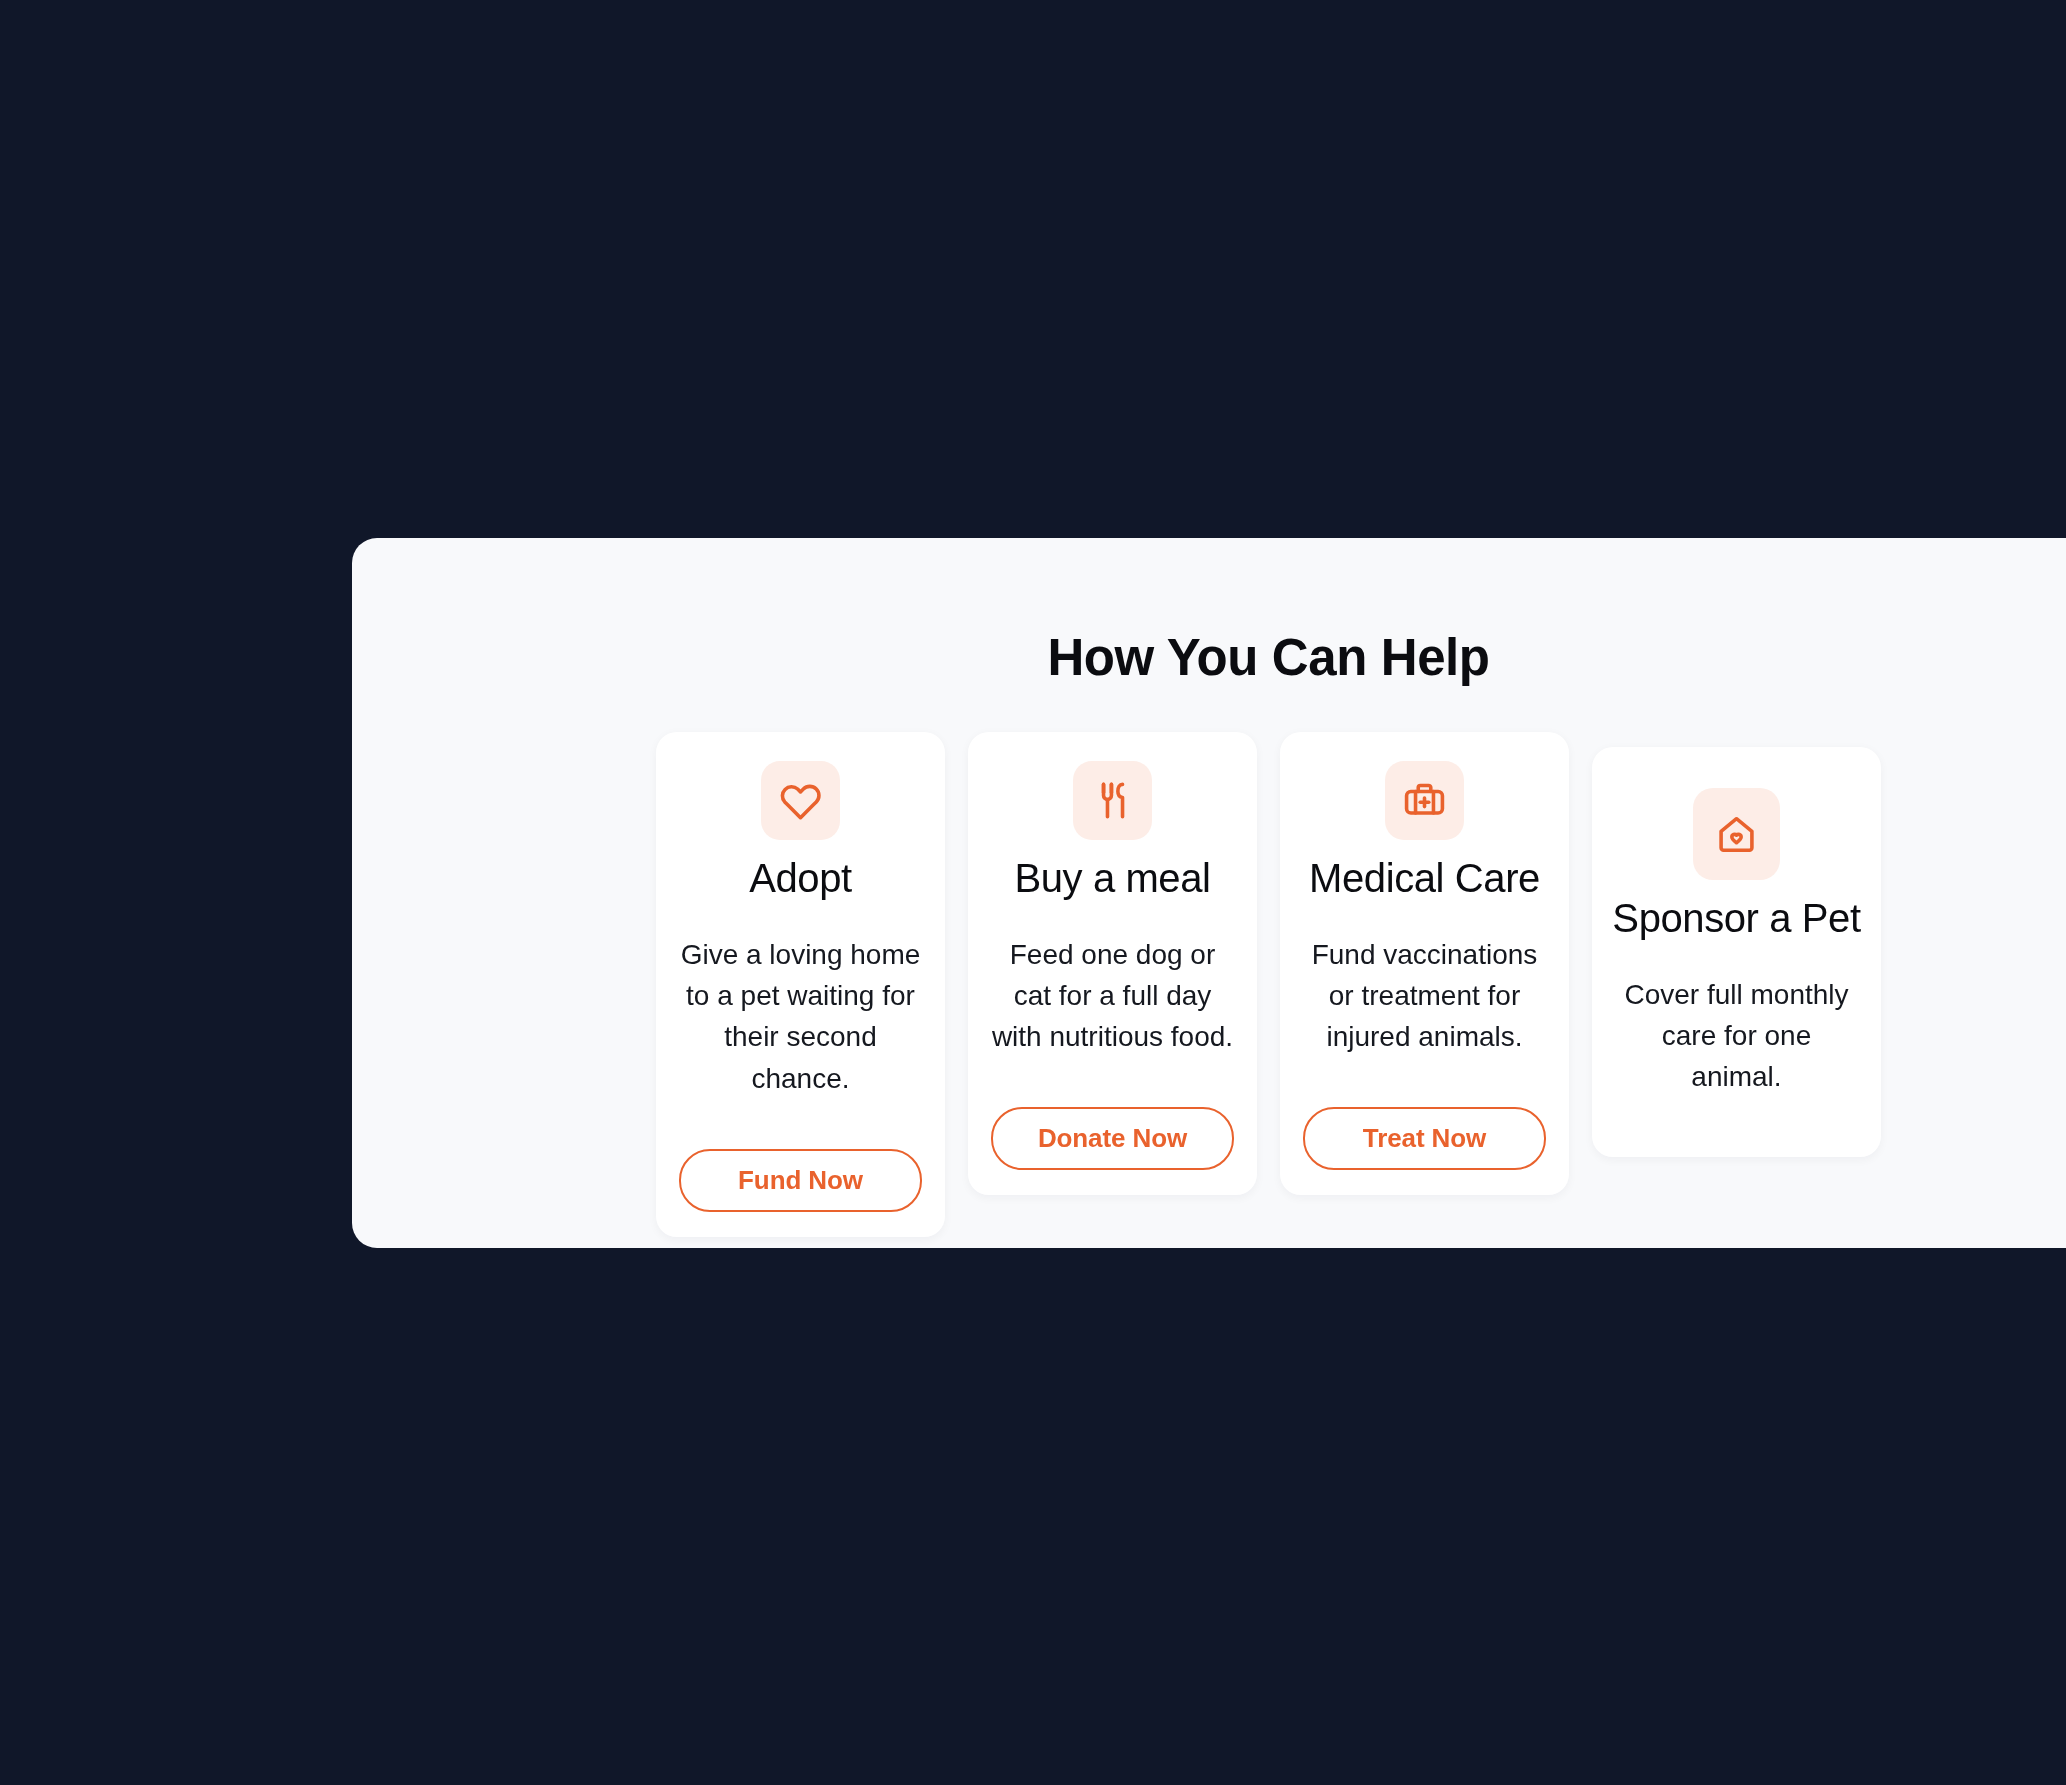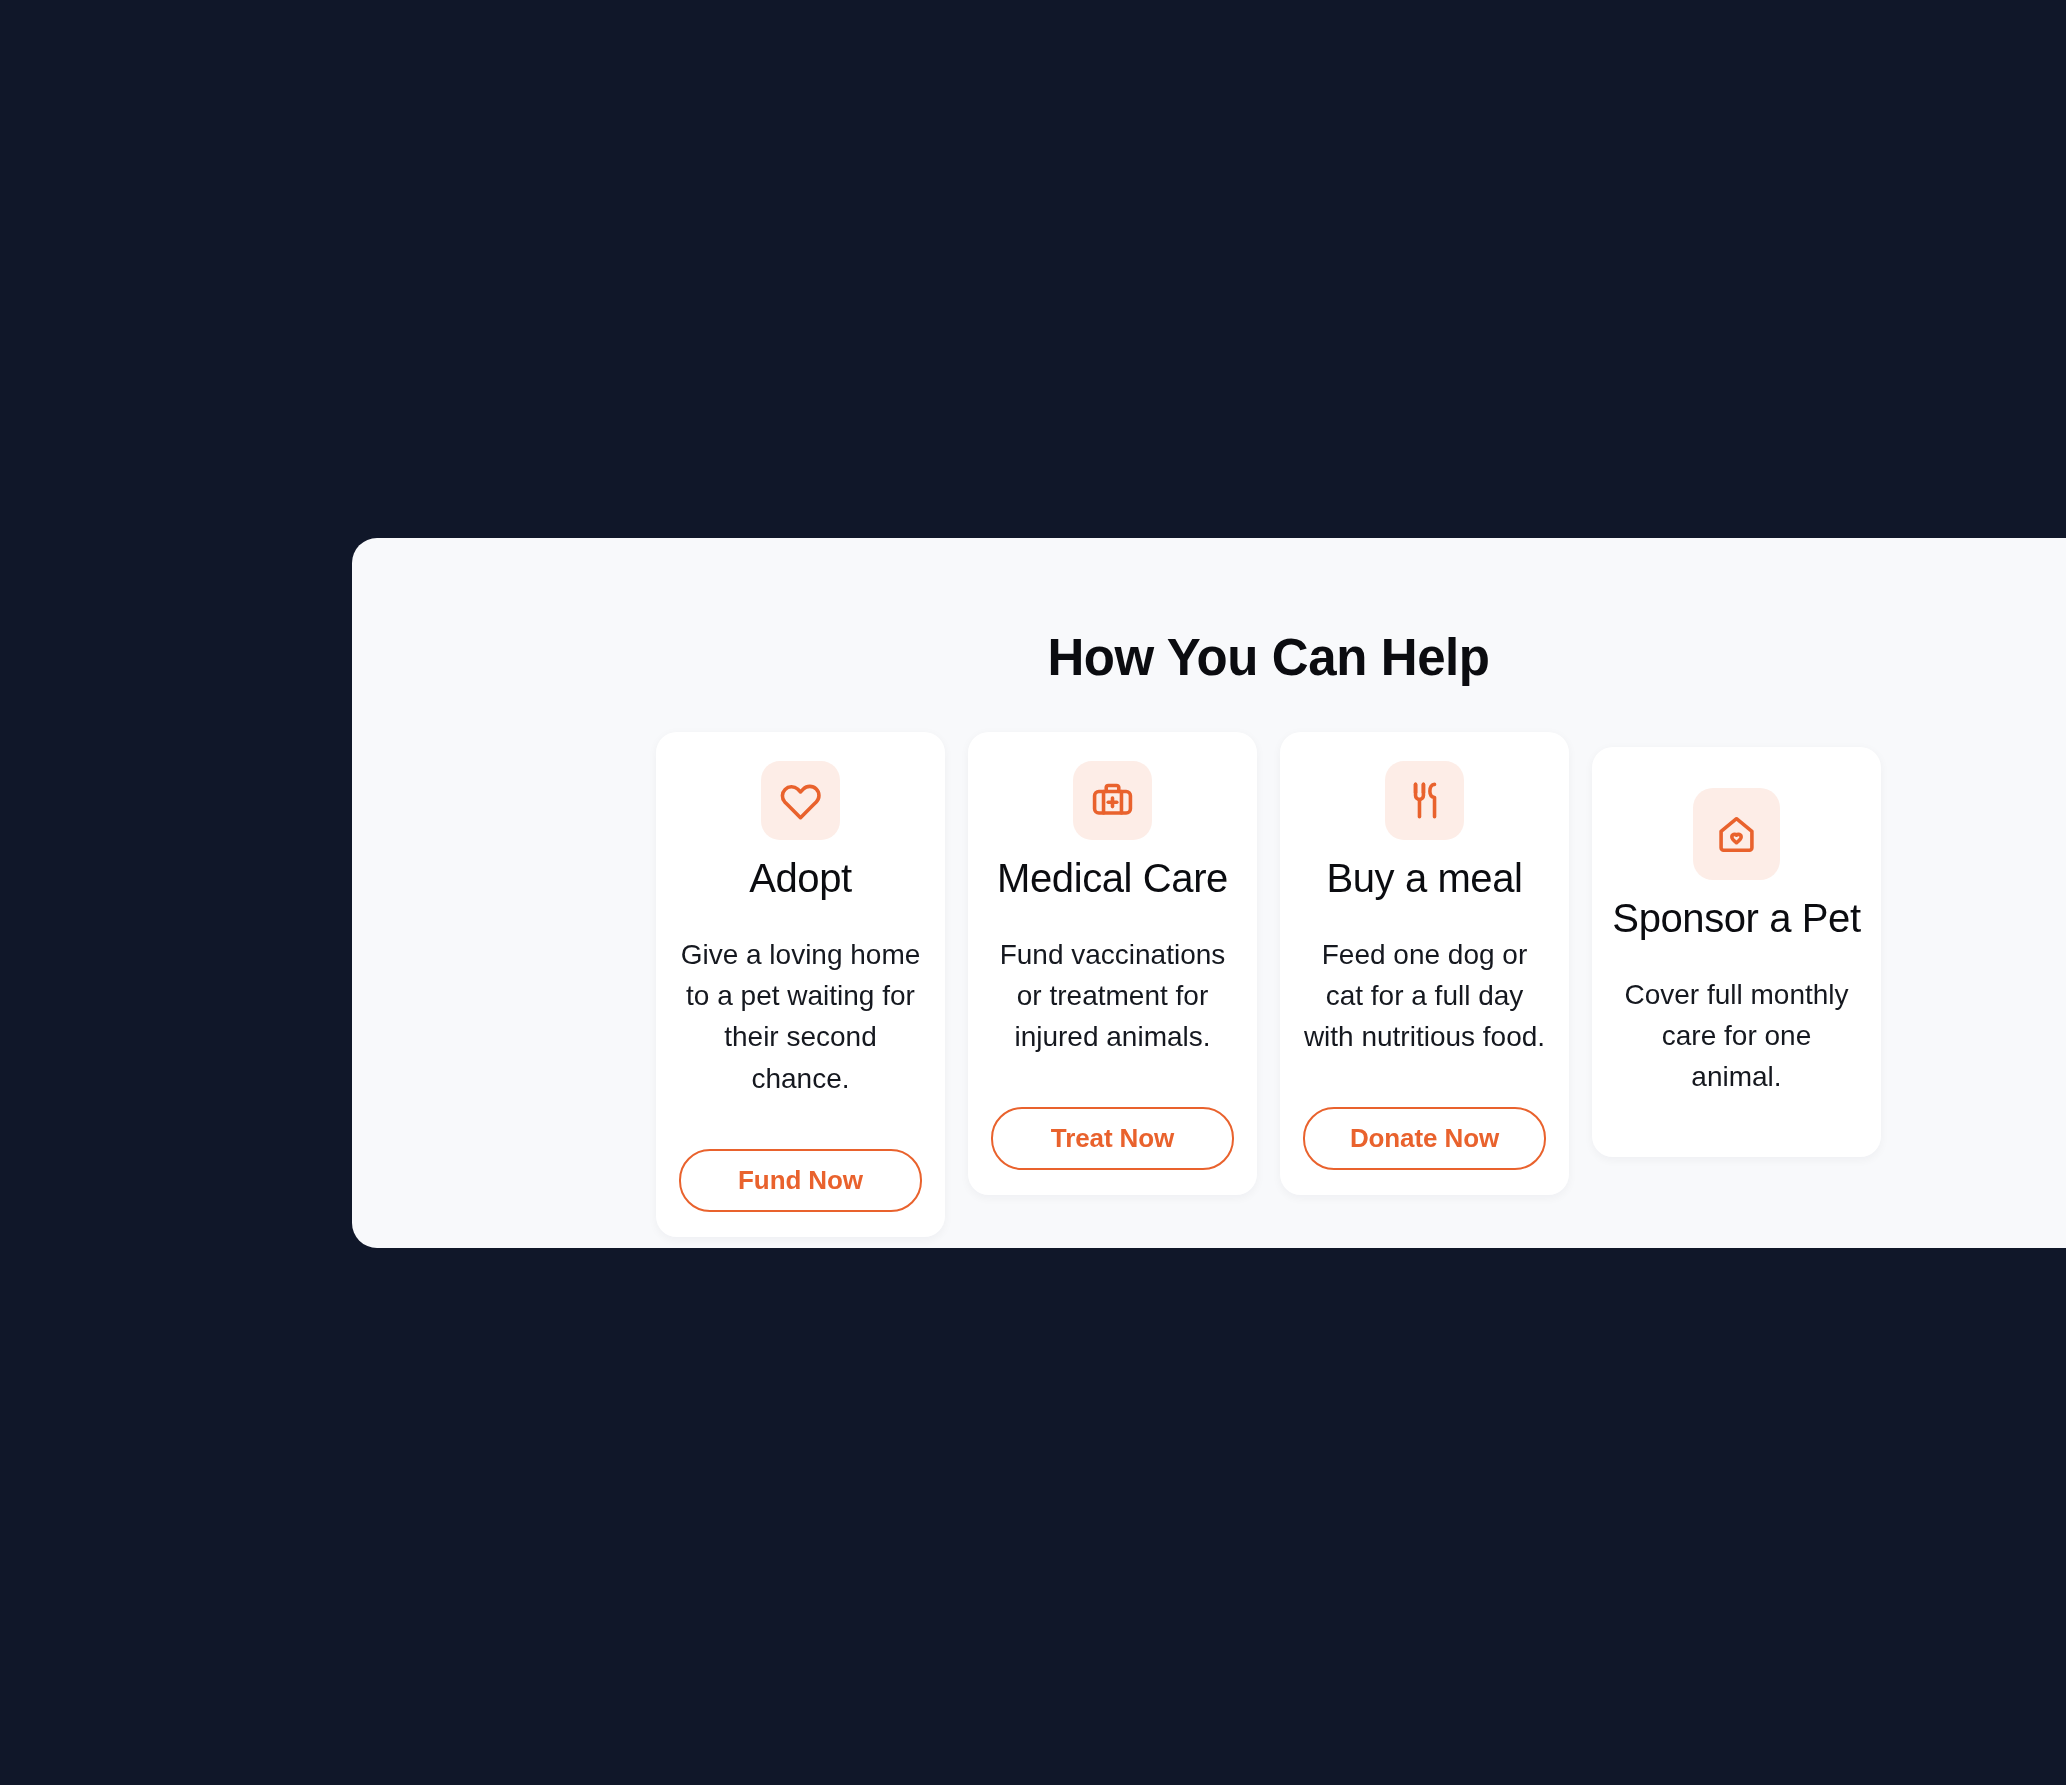--- a/index.html
+++ b/index.html
@@ -141,46 +141,46 @@
         </svg>
       </div>
       <h2 class="dcard-title">Adopt</h2>
       <p class="dcard-desc">Give a loving home to a pet waiting for their second chance.</p>
       <button class="dcard-btn">Fund Now</button>
     </article>
 
     <article class="dcard">
       <div class="icon-tile">
         <svg width="43" height="43" viewBox="0 0 24 24" fill="none" stroke="#E9622D" stroke-width="2" stroke-linecap="round" stroke-linejoin="round">
+          <path d="M7 3v6.2a2.2 2.2 0 0 0 2.2 2.2h0A2.2 2.2 0 0 0 11.4 9.2V3"></path>
+          <path d="M9.2 11.4V21"></path>
+          <path d="M7 3v4.4"></path>
+          <path d="M11.4 3v4.4"></path>
+          <path d="M17.6 3c-1.6 0-2.6 1.5-2.6 3.8 0 2 .9 3.3 2.6 3.5V21"></path>
+        </svg>
+      </div>
+      <h2 class="dcard-title">Buy a meal</h2>
+      <p class="dcard-desc">Feed one dog or cat for a full day with nutritious food.</p>
+      <button class="dcard-btn">Donate Now</button>
+    </article>
+
+    <article class="dcard">
+      <div class="icon-tile">
+        <svg width="43" height="43" viewBox="0 0 24 24" fill="none" stroke="#E9622D" stroke-width="2" stroke-linecap="round" stroke-linejoin="round">
           <rect x="2" y="7" width="20" height="12" rx="2.4"></rect>
           <path d="M8.5 7V4.8A1.2 1.2 0 0 1 9.7 3.6h4.6a1.2 1.2 0 0 1 1.2 1.2V7"></path>
           <path d="M7 7v12"></path>
           <path d="M17 7v12"></path>
           <path d="M12 10.6v4.8"></path>
           <path d="M9.6 13h4.8"></path>
         </svg>
       </div>
       <h2 class="dcard-title">Medical Care</h2>
       <p class="dcard-desc">Fund vaccinations or treatment for injured animals.</p>
       <button class="dcard-btn">Treat Now</button>
-    </article>
-
-    <article class="dcard">
-      <div class="icon-tile">
-        <svg width="43" height="43" viewBox="0 0 24 24" fill="none" stroke="#E9622D" stroke-width="2" stroke-linecap="round" stroke-linejoin="round">
-          <path d="M7 3v6.2a2.2 2.2 0 0 0 2.2 2.2h0A2.2 2.2 0 0 0 11.4 9.2V3"></path>
-          <path d="M9.2 11.4V21"></path>
-          <path d="M7 3v4.4"></path>
-          <path d="M11.4 3v4.4"></path>
-          <path d="M17.6 3c-1.6 0-2.6 1.5-2.6 3.8 0 2 .9 3.3 2.6 3.5V21"></path>
-        </svg>
-      </div>
-      <h2 class="dcard-title">Buy a meal</h2>
-      <p class="dcard-desc">Feed one dog or cat for a full day with nutritious food.</p>
-      <button class="dcard-btn">Donate Now</button>
     </article>
 
     <article class="dcard offset">
       <div class="icon-tile tall">
         <svg width="43" height="43" viewBox="0 0 24 24" fill="none" stroke="#E9622D" stroke-width="2" stroke-linecap="round" stroke-linejoin="round">
           <path d="M3.4 10.2 12 3.2l8.6 7v9.2a1.4 1.4 0 0 1-1.4 1.4H4.8a1.4 1.4 0 0 1-1.4-1.4z"></path>
           <path d="M12 16.6c-1.4-1.1-2.6-2-2.6-3.2a1.5 1.5 0 0 1 2.6-1 1.5 1.5 0 0 1 2.6 1c0 1.2-1.2 2.1-2.6 3.2z"></path>
         </svg>
       </div>
       <h2 class="dcard-title">Sponsor a Pet</h2>

